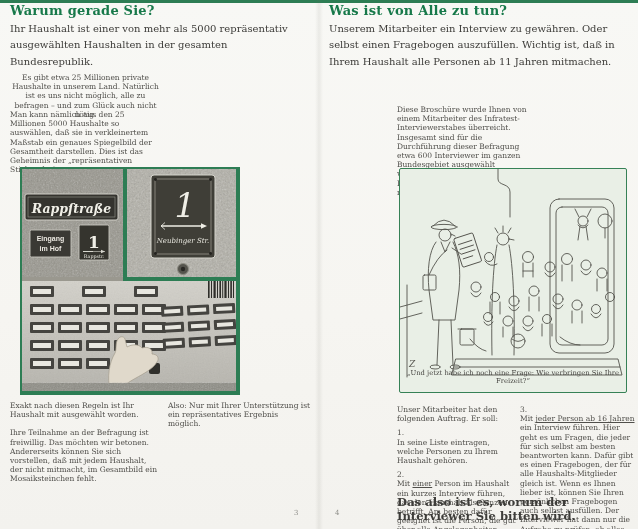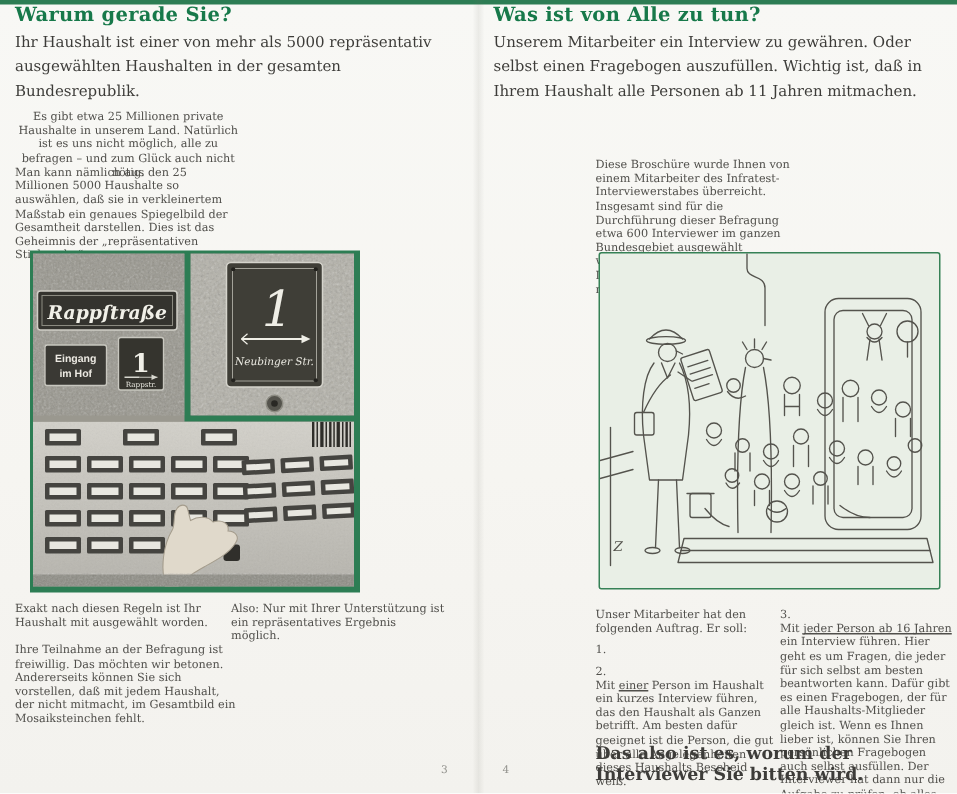--- a/index.html
+++ b/index.html
@@ -272,21 +272,21 @@
           <rect y="102" width="214" height="8" fill="#8d8c84"></rect>
           <rect y="102" width="214" height="8" filter="url(#tex3)" opacity="0.35"></rect>
         </svg>
       </div>
     </div>
 
     <div class="colbox" style="left:10px;top:401px;width:150px;">
       <p>Exakt nach diesen Regeln ist Ihr Haushalt mit ausgewählt worden.</p>
       <p class="gap">Ihre Teilnahme an der Befragung ist freiwillig. Das möchten wir betonen. Andererseits können Sie sich vorstellen, daß mit jedem Haushalt, der nicht mitmacht, im Gesamtbild ein Mosaiksteinchen fehlt.</p>
     </div>
-    <div class="colbox" style="left:154px;top:401px;width:143px;">
+    <div class="colbox" style="left:168px;top:401px;width:143px;">
       <p>Also: Nur mit Ihrer Unterstützung ist ein repräsentatives Ergebnis möglich.</p>
     </div>
 
     <p class="pagenum" style="left:294px;top:509px;">3</p>
   </section>
 
   <section>
     <h1 class="headline" style="left:329px;top:4px;">Was ist von Alle zu tun?</h1>
     <p class="lead" style="left:329px;top:21px;width:300px;">Unserem Mitarbeiter ein Interview zu gewähren. Oder selbst einen Fragebogen auszufüllen. Wichtig ist, daß in Ihrem Haushalt alle Personen ab 11 Jahren mitmachen.</p>
     <p class="smalltxt" style="left:397px;top:105px;width:130px;">Diese Broschüre wurde Ihnen von einem Mitarbeiter des Infratest-Interviewerstabes überreicht. Insgesamt sind für die Durchführung dieser Befragung etwa 600 Interviewer im ganzen Bundesgebiet ausgewählt worden. Alle üben die Interviewer-Tätigkeit nebenberuflich aus.</p>
@@ -392,25 +392,27 @@
             <path d="M70,170 q8,10 16,12 M160,168 q10,8 20,8"></path>
           </g>
 
           <g>
             <rect x="60" y="160" width="14" height="16" rx="1.5"></rect>
             <line x1="58" y1="160" x2="76" y2="160"></line>
           </g>
         </g>
         <text x="9" y="198" font-family="DejaVu Serif,serif" font-size="9" font-style="italic" fill="#54534d">Z</text>
       </svg>
+      <p class="cartoon-caption">„Und jetzt habe ich noch eine Frage: Wie verbringen Sie Ihre Freizeit?“</p>
     </div>
 
     <div class="colbox" style="left:397px;top:405px;width:121px;">
       <p>Unser Mitarbeiter hat den folgenden Auftrag. Er soll:</p>
       <p class="num">1.</p>
+      <p>In seine Liste eintragen, welche Personen zu Ihrem Haushalt gehören.</p>
       <p class="num">2.</p>
       <p><span>Mit </span><span class="u">einer</span><span> Person im Haushalt ein kurzes Interview führen, das den Haushalt als Ganzen betrifft. Am besten dafür geeignet ist die Person, die gut über alle Angelegenheiten dieses Haushalts Bescheid weiß.</span></p>
     </div>
     <div class="colbox" style="left:520px;top:405px;width:116px;">
       <p class="num" style="margin-top:0;">3.</p>
       <p><span>Mit </span><span class="u">jeder Person ab 16 Jahren</span><span> ein Interview führen. Hier geht es um Fragen, die jeder für sich selbst am besten beantworten kann. Dafür gibt es einen Fragebogen, der für alle Haushalts-Mitglieder gleich ist. Wenn es Ihnen lieber ist, können Sie Ihren persönlichen Fragebogen auch selbst ausfüllen. Der Interviewer hat dann nur die Aufgabe zu prüfen, ob alles vollständig eingetragen ist.</span></p>
     </div>
 
     <p class="closing" style="left:397px;top:496px;width:238px;font-weight:bold;">Das also ist es, worum der Interviewer Sie bitten wird.</p>
 

